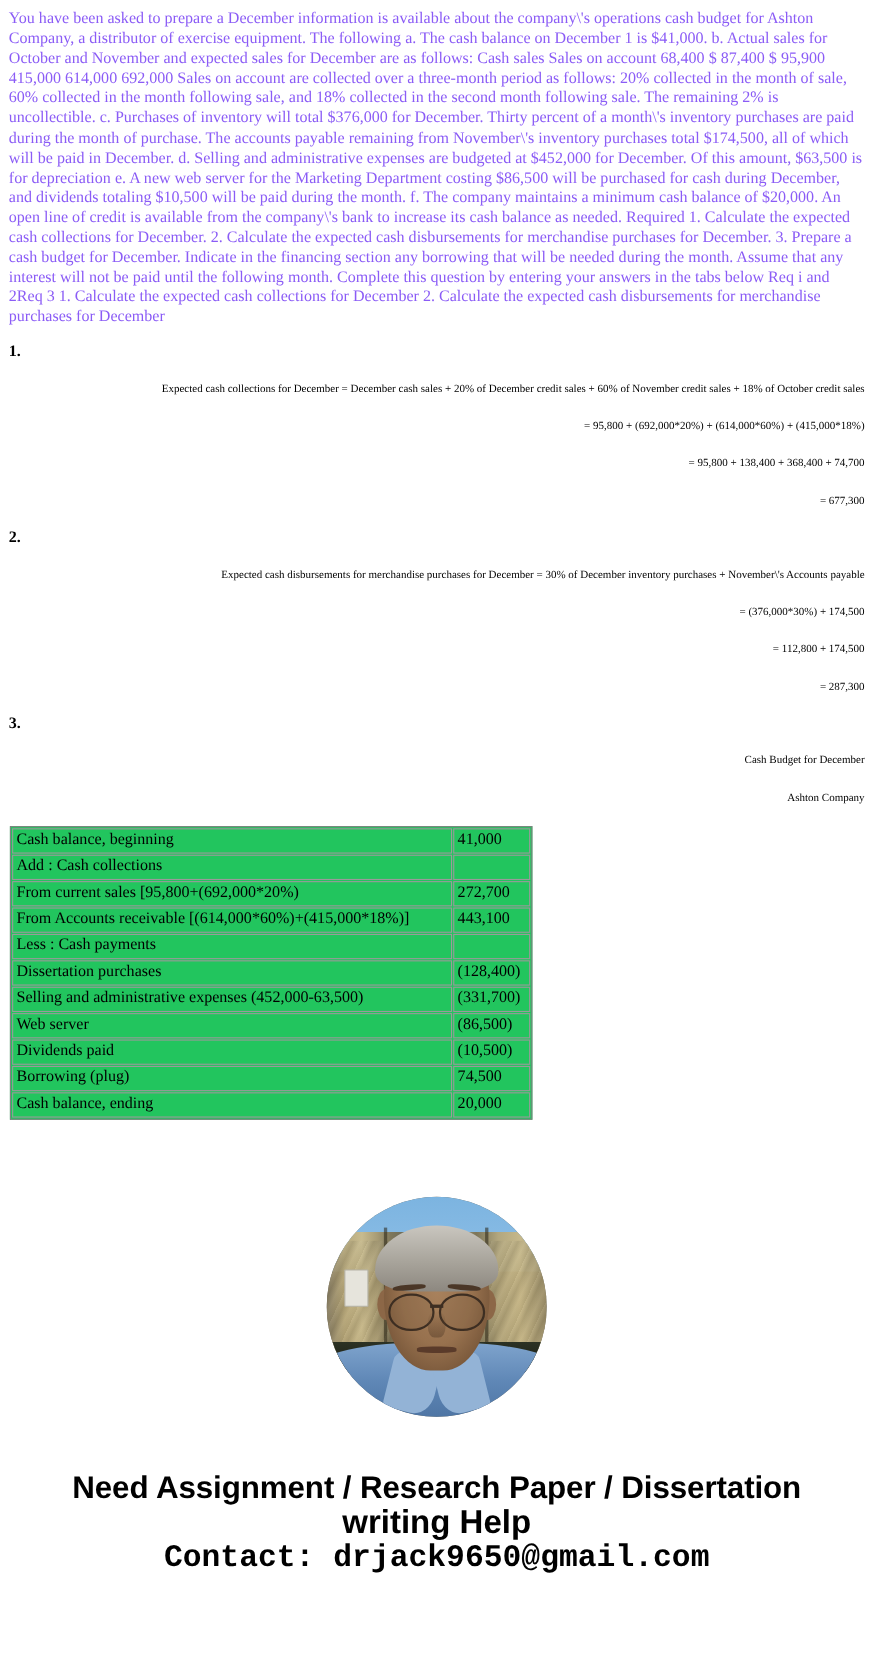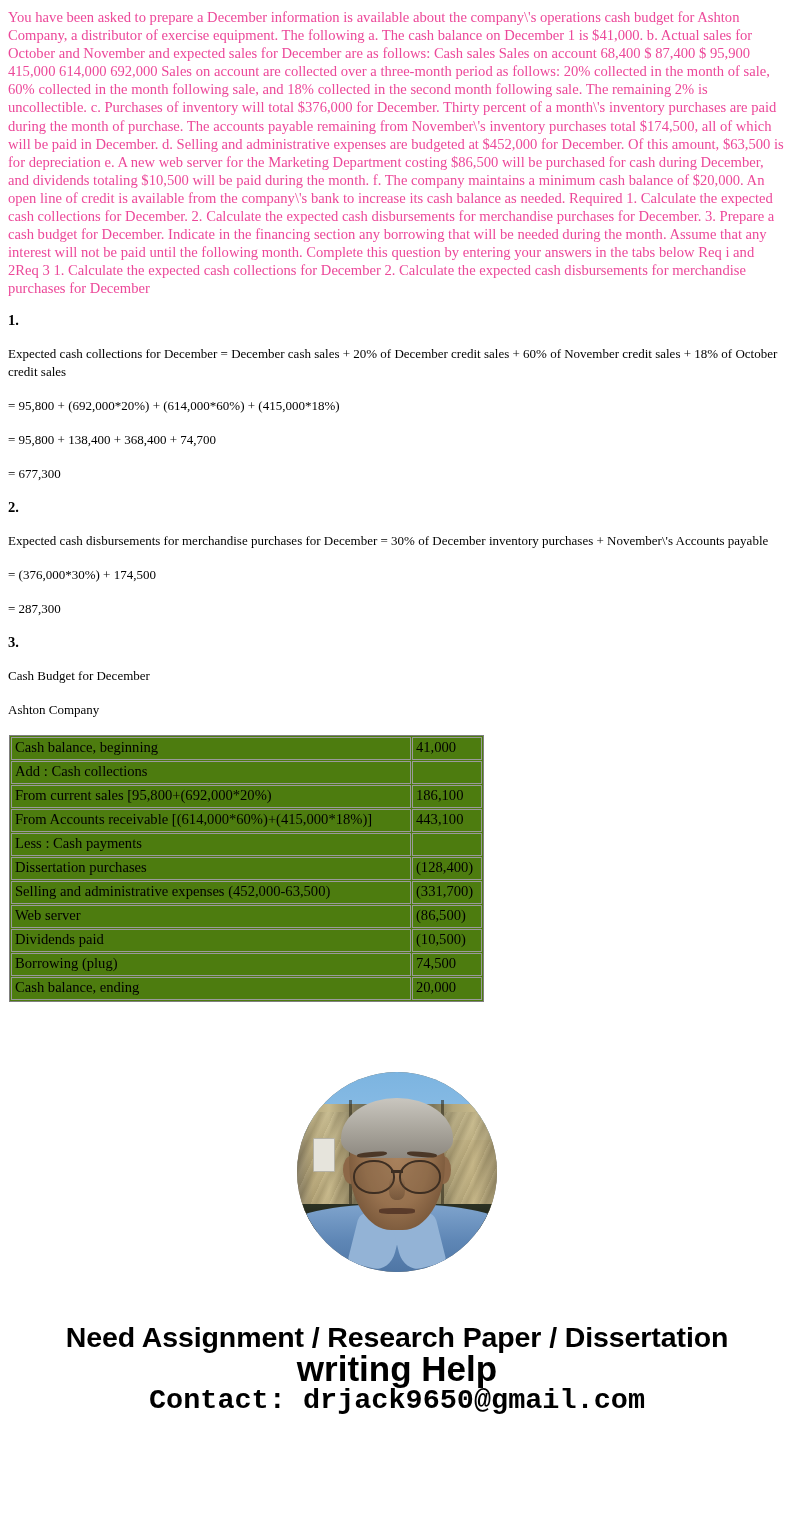--- a/index.html
+++ b/index.html
@@ -20,53 +20,54 @@
     box-sizing: border-box;
     width: 794px;
   }
 
   
   p.para {
     margin: 0 0 14px 0;
     font-size: 14.6px;
     line-height: 18.1px;
     text-align: left;
-    color: #ec4899;
+    color: #8b5cf6;
   }
 
   h3.solution-heading {
     font-size: 17px;
     font-weight: bold;
     margin: 18px 0 14px 0;
     line-height: 20px;
     font-family: "Liberation Serif", "DejaVu Serif", serif;
   }
 
   p.step-num {
     font-size: 14.6px;
     font-weight: bold;
     margin: 0 0 16px 0;
     line-height: 17px;
   }
 
   p.line {
     margin: 0 0 16px 0;
-    font-size: 13px;
+    font-size: 10px;
     line-height: 18.1px;
+    text-align: right;
   }
 
   
   table.budget {
     border-collapse: separate;
     border-spacing: 1px;
     border: 1px solid #808080;
     margin: 4px 0 0 1px;
     font-size: 14.6px;
     line-height: 17px;
-    background: #4d7c0f;
+    background: #22c55e;
   }
   table.budget td {
     border: 1px solid #9a9a9a;
     padding: 1px 3px 2px 3px;
     vertical-align: top;
     white-space: nowrap;
     font-family: "Liberation Serif", "DejaVu Serif", serif;
     height: 18px;
   }
   table.budget td.label {
@@ -238,21 +239,21 @@
     font-weight: bold;
     color: #000000;
     padding-bottom: 24px;
   }
   .footer .l1 {
     font-size: 28.5px;
     line-height: 31px;
     letter-spacing: -0.1px;
   }
   .footer .l2 {
-    font-size: 35px;
+    font-size: 30px;
     line-height: 31px;
   }
   .footer .l3 {
     font-size: 28.5px;
     line-height: 31px;
     margin-top: 1px;
     font-family: Liberation Mono, monospace;
   }
 </style>
 </head>
@@ -265,39 +266,40 @@
 
   <p class="step-num">1.</p>
   <p class="line">Expected cash collections for December = December cash sales + 20% of December credit sales + 60% of November credit sales + 18% of October credit sales</p>
   <p class="line">= 95,800 + (692,000*20%) + (614,000*60%) + (415,000*18%)</p>
   <p class="line">= 95,800 + 138,400 + 368,400 + 74,700</p>
   <p class="line">= 677,300</p>
 
   <p class="step-num">2.</p>
   <p class="line">Expected cash disbursements for merchandise purchases for December = 30% of December inventory purchases + November\'s Accounts payable</p>
   <p class="line">= (376,000*30%) + 174,500</p>
+  <p class="line">= 112,800 + 174,500</p>
   <p class="line">= 287,300</p>
 
   <p class="step-num">3.</p>
   <p class="line">Cash Budget for December</p>
   <p class="line">Ashton Company</p>
 
   <table class="budget">
     <tbody>
         <tr>
           <td class="label">Cash balance, beginning</td>
           <td class="value">41,000</td>
         </tr>
         <tr>
           <td class="label">Add : Cash collections</td>
           <td class="value"></td>
         </tr>
         <tr>
           <td class="label">From current sales [95,800+(692,000*20%)</td>
-          <td class="value">186,100</td>
+          <td class="value">272,700</td>
         </tr>
         <tr>
           <td class="label">From Accounts receivable [(614,000*60%)+(415,000*18%)]</td>
           <td class="value">443,100</td>
         </tr>
         <tr>
           <td class="label">Less : Cash payments</td>
           <td class="value"></td>
         </tr>
         <tr>

